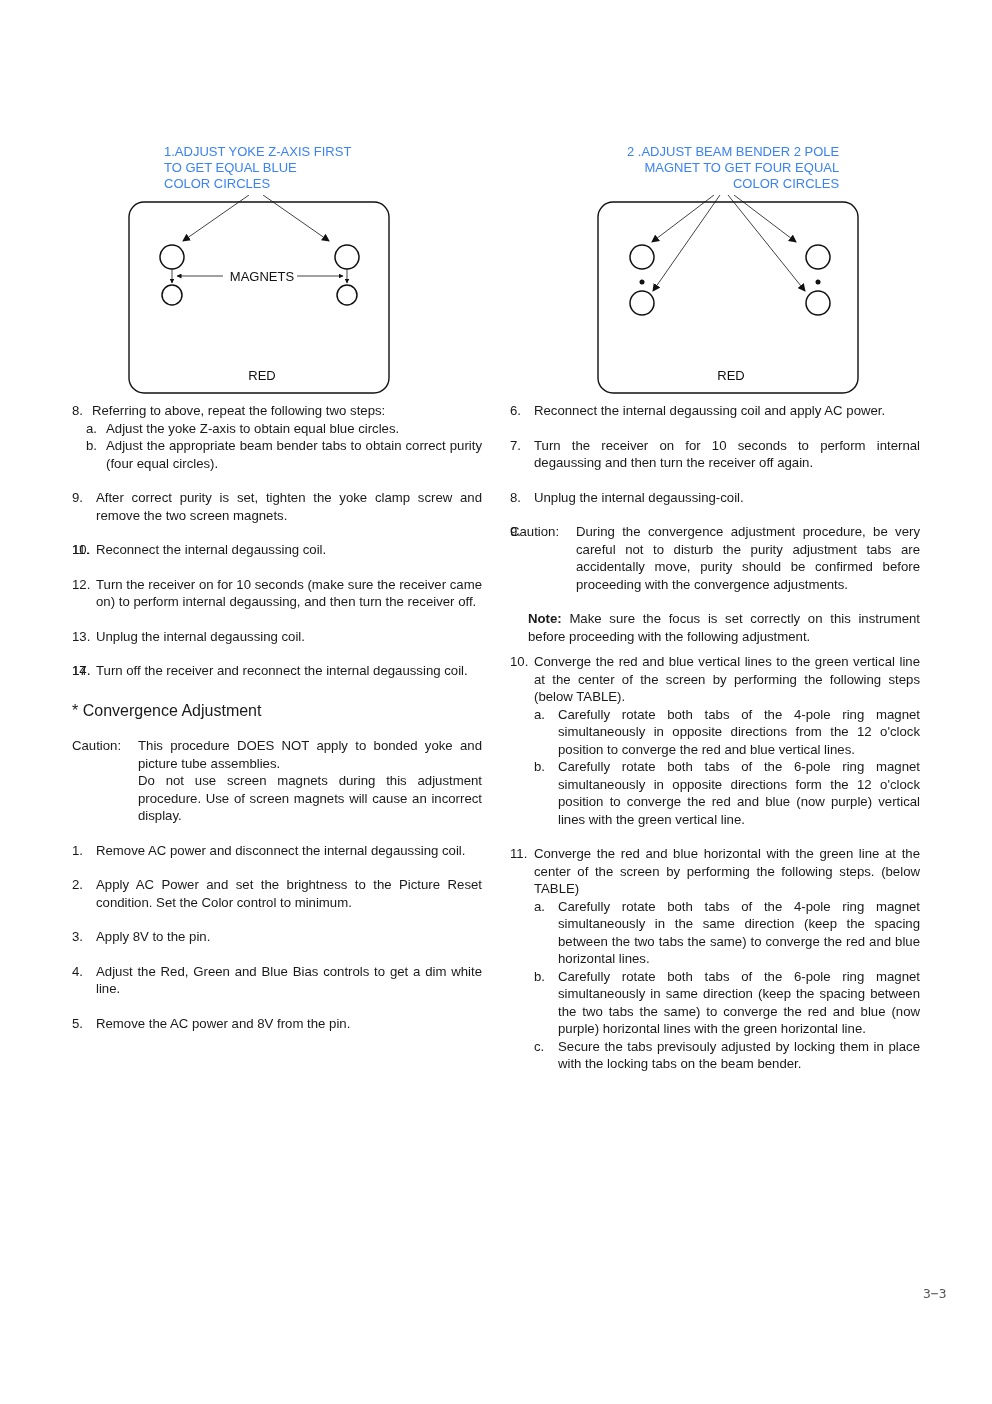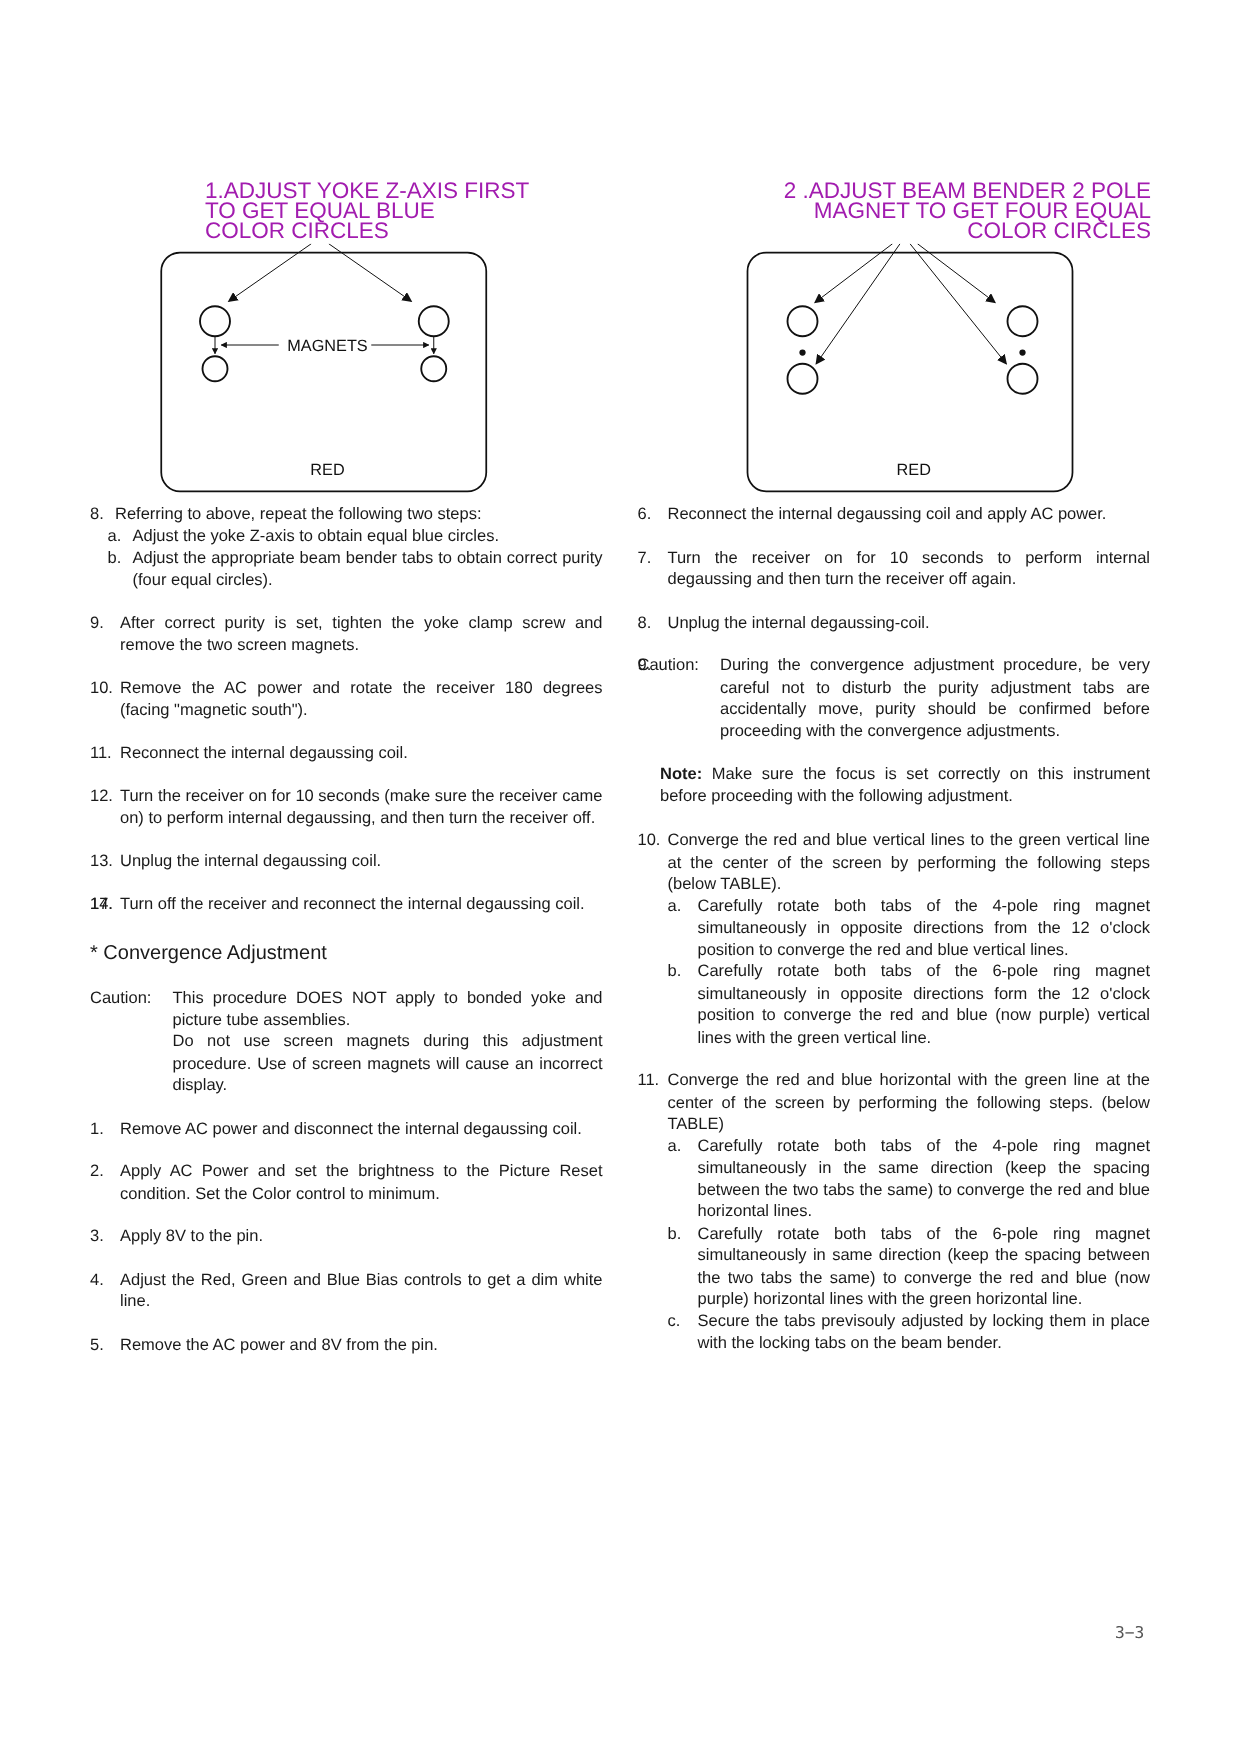--- a/index.html
+++ b/index.html
@@ -1,30 +1,30 @@
 <!DOCTYPE html>
 <html><head>
 <meta charset="utf-8">
 <style>
   html, body { margin: 0; padding: 0; background: #ffffff; }
   body { width: 992px; height: 1404px; position: relative; overflow: hidden;
          font-family: "Liberation Sans", sans-serif; color: #1a1a1a; font-size: 13.2px; }
   .abs { position: absolute; }
-  .diag-caption { font-size: 18px; line-height: 16px; white-space: pre-line; color: #a21caf; }
+  .diag-caption { font-size: 13px; line-height: 16px; white-space: pre-line; color: #3b82f6; }
   svg text { font-family: "Liberation Sans", sans-serif; font-size: 13px; fill: #111; }
   .col { position: absolute; width: 410px; line-height: 17.5px; text-align: justify; }
   .item { position: relative; padding-left: 24px; margin-bottom: 17px; }
   .item .num { position: absolute; left: 0; top: 0; }
   .sub { position: relative; padding-left: 20px; }
   .sub .num { position: absolute; left: 0; top: 0; }
   .subs { margin-left: 0; }
   .subs-left { margin-left: -6px; }
   .caution { position: relative; padding-left: 66px; margin-bottom: 17px; }
   .caution .lbl { position: absolute; left: 0; top: 0; font-weight: normal; }
-  .note { padding-left: 18px; margin-bottom: 18px; }
+  .note { padding-left: 18px; margin-bottom: 8px; }
   .note b { font-weight: bold; }
   .heading { font-weight: normal; font-size: 16px; margin: 22px 0 18px 0; }
   .pagenum { font-family: "DejaVu Sans Mono", monospace; font-size: 13px; color: #555; }
 </style>
 </head>
 <body>
 
 <div class="abs diag-caption" style="left:164px; top:144px;">1.ADJUST YOKE Z-AXIS FIRST
 TO GET EQUAL BLUE
 COLOR CIRCLES</div>
@@ -78,21 +78,21 @@
 <div class="col" style="left:72px; top:402px;">
   <div class="item" style="padding-left:20px;">
     <span class="num">8.</span>
     <span>Referring to above, repeat the following two steps:</span>
     <div class="subs-left">
       <div class="sub"><span class="num">a.</span><span>Adjust the yoke Z-axis to obtain equal blue circles.</span></div>
       <div class="sub"><span class="num">b.</span><span>Adjust the appropriate beam bender tabs to obtain correct purity (four equal circles).</span></div>
     </div>
   </div>
   <div class="item"><span class="num">9.</span><span>After correct purity is set, tighten the yoke clamp screw and remove the two screen magnets.</span></div>
-  <div class="item"><span class="num">10.</span><span>Remove the AC power and rotate the receiver 180 degrees (facing "magnetic south").</span></div>
+  <div class="item"><span class="num">10.</span></div>
   <div class="item"><span class="num">11.</span><span>Reconnect the internal degaussing coil.</span></div>
   <div class="item"><span class="num">12.</span><span>Turn the receiver on for 10 seconds (make sure the receiver came on) to perform internal degaussing, and then turn the receiver off.</span></div>
   <div class="item"><span class="num">13.</span><span>Unplug the internal degaussing coil.</span></div>
   <div class="item"><span class="num">14.</span></div>
   <div class="item"><span class="num">17.</span><span>Turn off the receiver and reconnect the internal degaussing coil.</span></div>
 
   <div class="heading">* Convergence Adjustment</div>
 
   <div class="caution">
     <span class="lbl">Caution:</span>
@@ -134,13 +134,13 @@
     <span class="num">11.</span>
     <span>Converge the red and blue horizontal with the green line at the center of the screen by performing the following steps. (below TABLE)</span>
     <div class="subs">
       <div class="sub" style="padding-left:24px;"><span class="num">a.</span><span>Carefully rotate both tabs of the 4-pole ring magnet simultaneously in the same direction (keep the spacing between the two tabs the same) to converge the red and blue horizontal lines.</span></div>
       <div class="sub" style="padding-left:24px;"><span class="num">b.</span><span>Carefully rotate both tabs of the 6-pole ring magnet simultaneously in same direction (keep the spacing between the two tabs the same) to converge the red and blue (now purple) horizontal lines with the green horizontal line.</span></div>
       <div class="sub" style="padding-left:24px;"><span class="num">c.</span><span>Secure the tabs previsouly adjusted by locking them in place with the locking tabs on the beam bender.</span></div>
     </div>
   </div>
 </div>
 
-<div class="abs pagenum" style="left:892px; top:1286px;margin-top:13px;">3−3</div>
+<div class="abs pagenum" style="left:923px; top:1286px;">3−3</div>
 
 </body></html>

